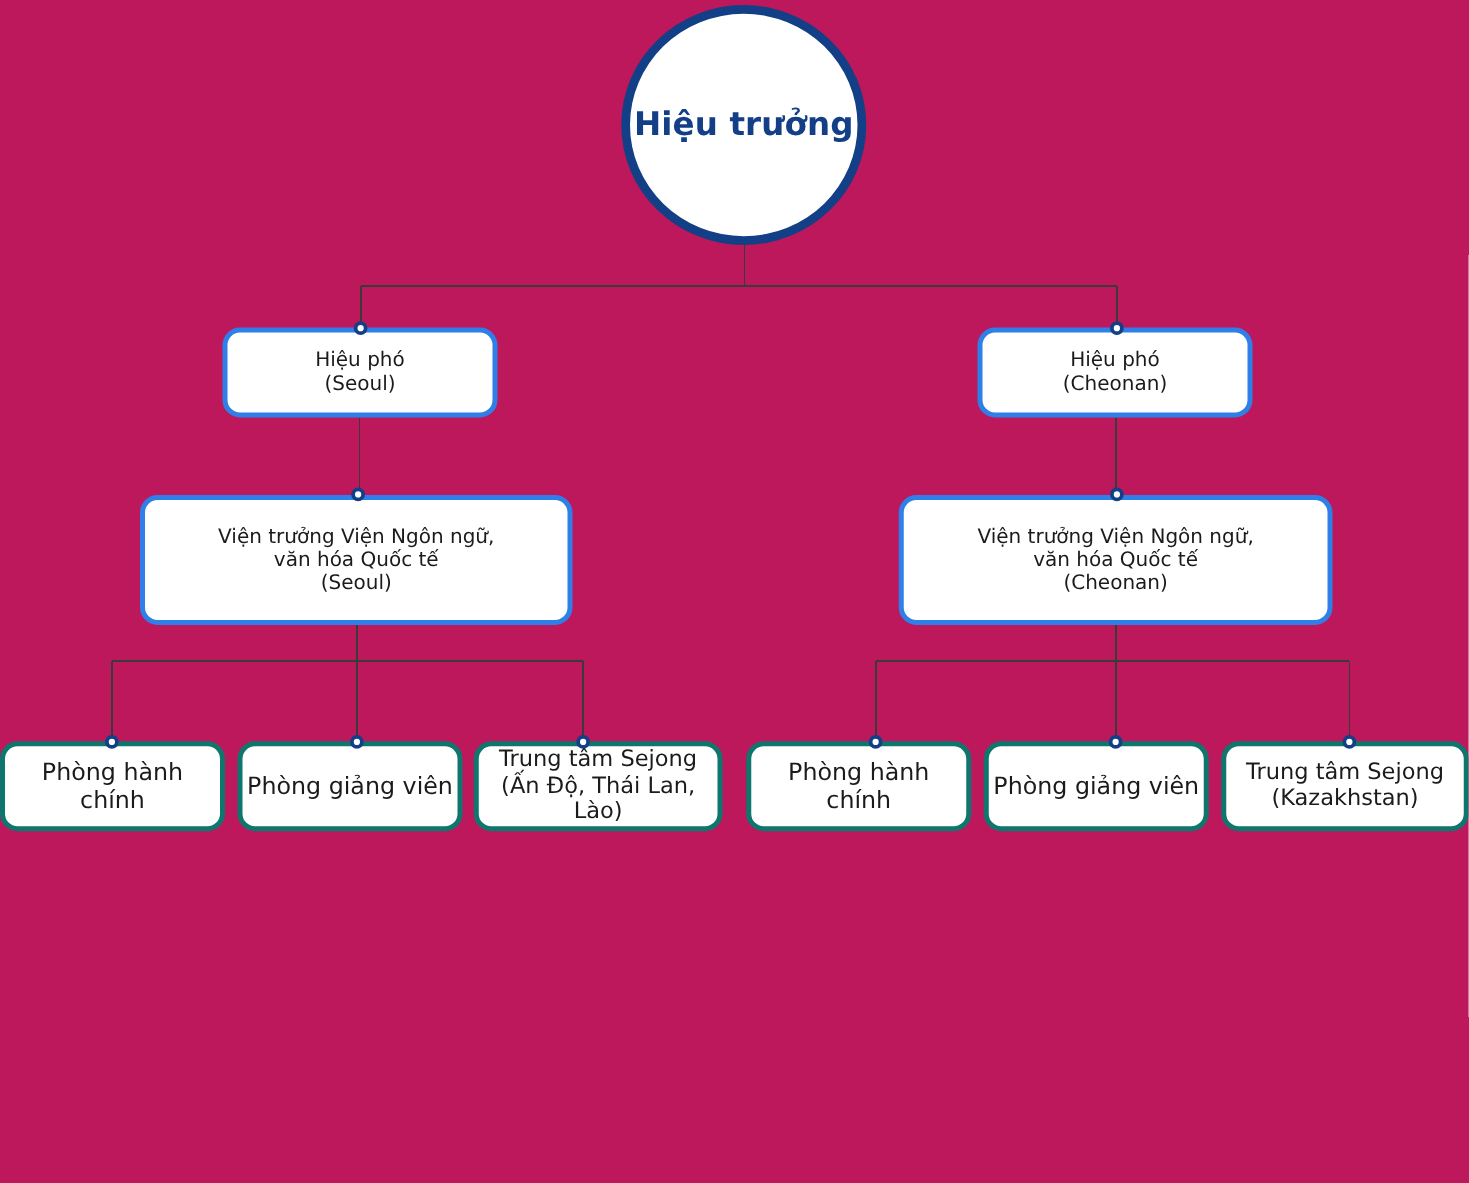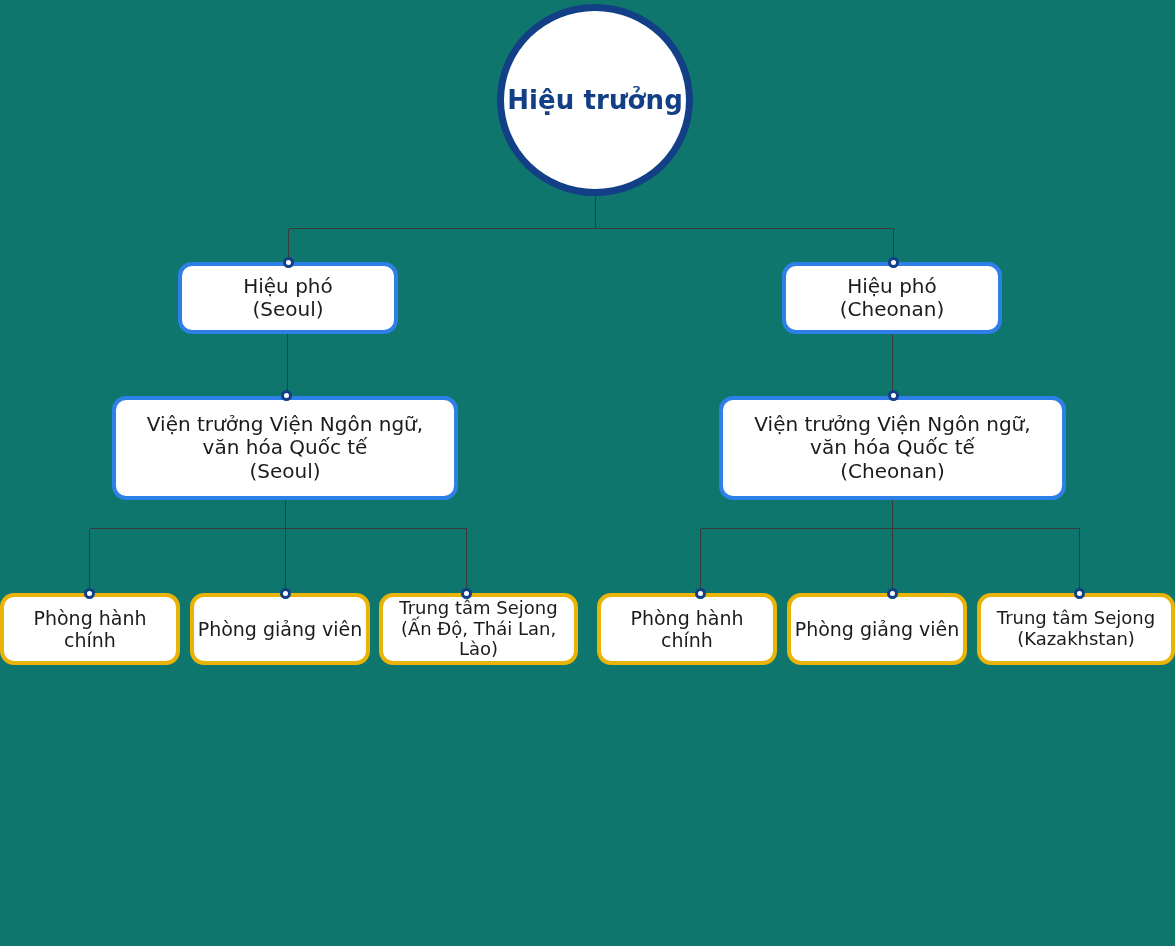--- a/index.html
+++ b/index.html
@@ -7,21 +7,21 @@
     padding: 0;
     background: #ffffff;
   }
   body {
     font-family: "DejaVu Sans", sans-serif;
   }
   #org-chart {
     position: relative;
     width: 1175px;
     height: 946px;
-    background: #0f766e;
+    background: #be185d;
     overflow: hidden;
   }
   .connectors {
     position: absolute;
     left: 0;
     top: 0;
     width: 1175px;
     height: 946px;
     pointer-events: none;
   }
@@ -48,26 +48,26 @@
     font-weight: bold;
     font-size: 26px;
     letter-spacing: 0.1px;
   }
 
   
   .node-box {
     border: 4px solid #2e7fe8;
     border-radius: 14px;
     color: #1b1b1b;
-    font-size: 20px;
+    font-size: 16px;
   }
 
   
   .node-leaf {
-    border: 4px solid #eab308;
+    border: 4px solid #0f766e;
     border-radius: 14px;
     color: #1b1b1b;
     font-size: 19px;
   }
   .node-leaf.tight {
     font-size: 18px;
     text-align: center;
   }
 
   

